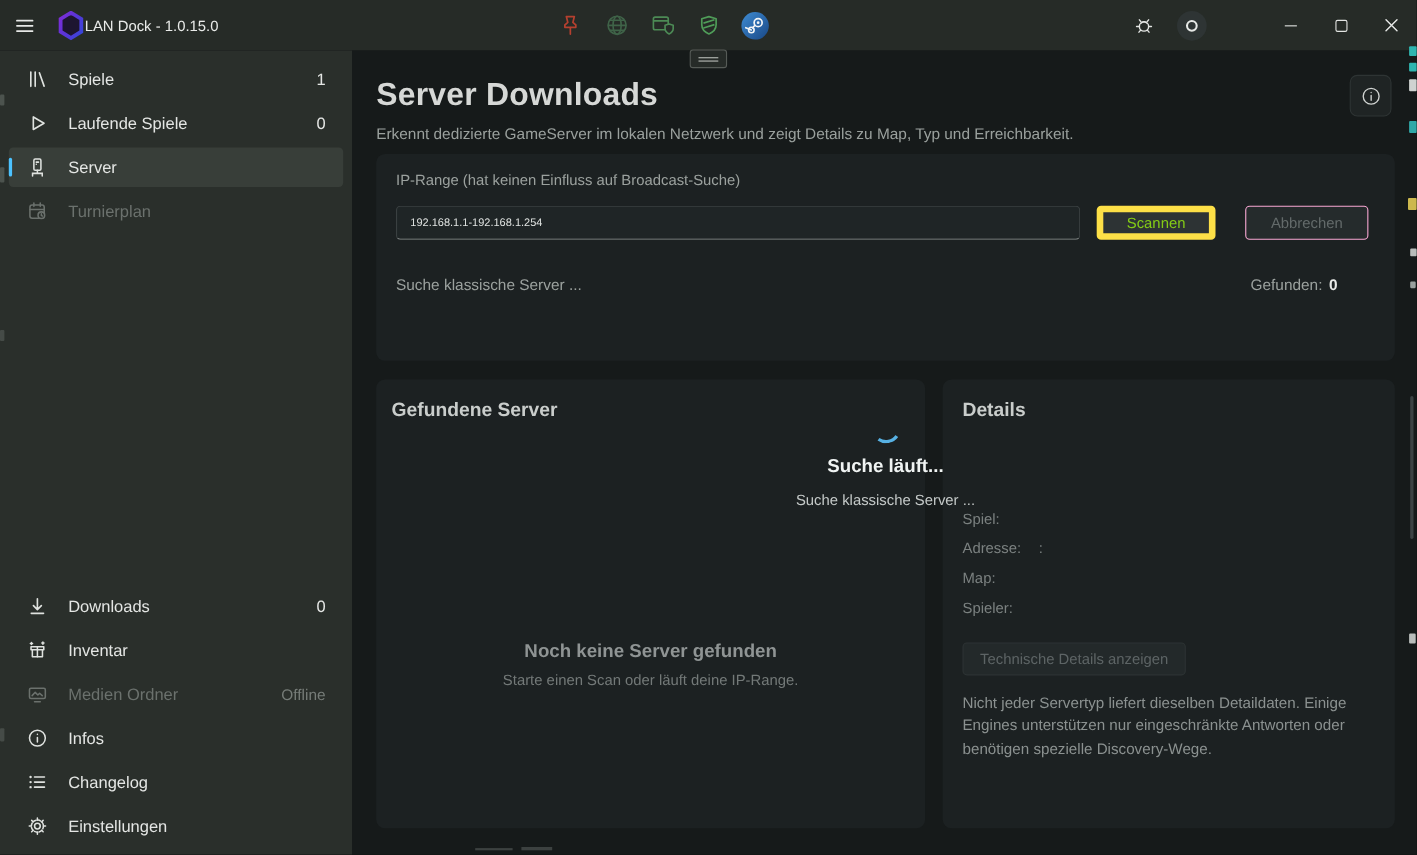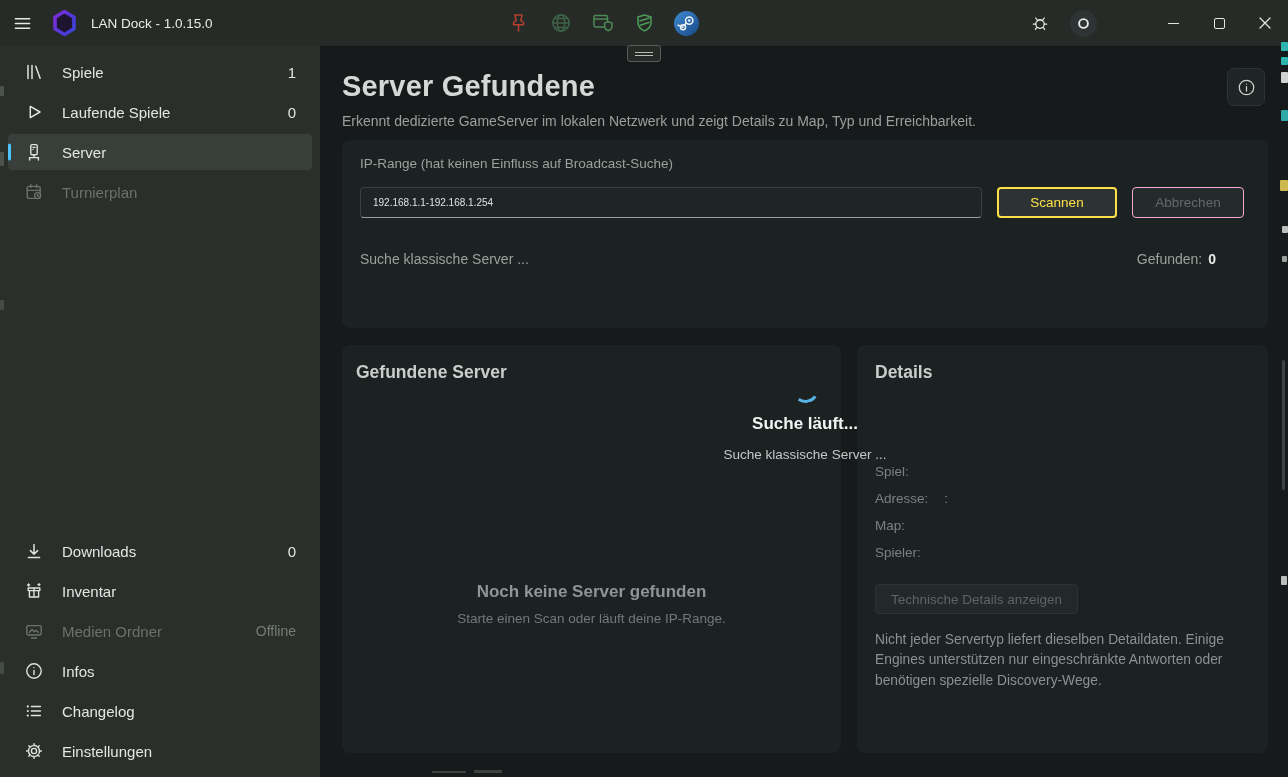--- a/index.html
+++ b/index.html
@@ -23,21 +23,21 @@
     width:25px; height:27px; margin-left:8px;
     clip-path:polygon(50% 0%, 95% 25%, 95% 75%, 50% 100%, 5% 75%, 5% 25%);
     background:linear-gradient(120deg,#8a2bd6 0%,#5c34d8 45%,#2b4bd8 100%);
     position:relative;
   }
   .app-logo::after {
     content:""; position:absolute; inset:4px;
     clip-path:polygon(50% 0%, 95% 25%, 95% 75%, 50% 100%, 5% 75%, 5% 25%);
     background:#1d1530;
   }
-  .tb-title { margin-left:14px; font-size:13.5px; color:#e9ebe9; }
+  .tb-title { font-size:13.5px; color:#e9ebe9; }
 
   .tray { position:absolute; left:506px; top:0; height:46px; display:flex; align-items:center; gap:17px; }
   .tray-icon { width:25px; height:25px; display:flex; align-items:center; justify-content:center; }
   .steam-circle { width:25px; height:25px; border-radius:50%; background:linear-gradient(135deg,#3b85cb 10%,#1c4e8d 90%); display:flex; align-items:center; justify-content:center; }
   .target-circle { width:27px; height:27px; border-radius:50%; background:#2e3434; display:flex; align-items:center; justify-content:center; }
 
   .tb-right { position:absolute; right:0; top:0; height:46px; display:flex; align-items:center; }
   .tb-btn { width:46px; height:46px; display:flex; align-items:center; justify-content:center; cursor:pointer; }
   .bug-btn { width:40px; }
   .min-glyph { width:11px; height:0; border-top:1.4px solid #e3e5e3; }
@@ -92,21 +92,21 @@
   #details-card { left:537px; top:299px; width:411px; height:408px; }
 
   .ip-label { position:absolute; left:18px; top:16px; font-size:13.5px; color:#9ba19e; }
   .ip-input {
     position:absolute; left:18px; top:47px; width:622px; height:31px;
     background:#1f2526; border:1px solid #3a4041; border-bottom-color:#9aa09e;
     border-radius:4px; color:#dfe2e0; font-size:10px; padding:0 12px;
     font-family:"Liberation Sans", sans-serif; outline:none;
   }
   .btn { position:absolute; height:31px; border-radius:4px; font-size:13.5px; font-family:"Liberation Sans", sans-serif; cursor:pointer; }
-  .btn-scan { left:655px; top:47px; width:120px; background:#2d3334; border:2px solid #fde047; color:#fde047; }
+  .btn-scan { left:655px; top:47px; width:108px; background:#2d3334; border:6px solid #fde047; color:#84cc16; }
   .btn-cancel { left:790px; top:47px; width:112px; background:#252b2c; border:1px solid #f9a8d4; color:#636a6a; cursor:default; }
   .scan-status { position:absolute; left:18px; top:111px; font-size:14px; color:#9ba19e; }
   .found-wrap { position:absolute; right:52px; top:111px; font-size:14px; color:#9ba19e; }
   .found-wrap b { color:#e8eae8; font-weight:700; margin-left:6px; }
 
   .panel-title { position:absolute; left:14px; top:17px; font-size:17.5px; font-weight:700; color:#c9cdcb; }
   #details-card .panel-title { left:18px; }
 
   .empty-state { position:absolute; left:0; top:198px; width:100%; text-align:center; }
   .empty-title { font-size:17px; font-weight:700; color:#8f9494;margin-top:39px; }
@@ -328,21 +328,21 @@
     </div>
   </div>
 </div>
 
 <div id="main">
   <div class="drag-handle">
       <i></i>
       <i></i>
     </div>
 
-  <div class="page-title">Server Gefundene</div>
+  <div class="page-title">Server Downloads</div>
   <div class="page-subtitle">Erkennt dedizierte GameServer im lokalen Netzwerk und zeigt Details zu Map, Typ und Erreichbarkeit.</div>
 
   <div class="info-btn">
     <svg width="19" height="19" viewBox="0 0 20 20" fill="none" stroke="currentColor" stroke-width="1.3" stroke-linecap="round">
       <circle cx="10" cy="10" r="7.6"></circle>
       <path d="M10 6.4h.01M10 9.2v4.6"></path>
     </svg>
   </div>
 
   <div class="card" id="scan-card">

